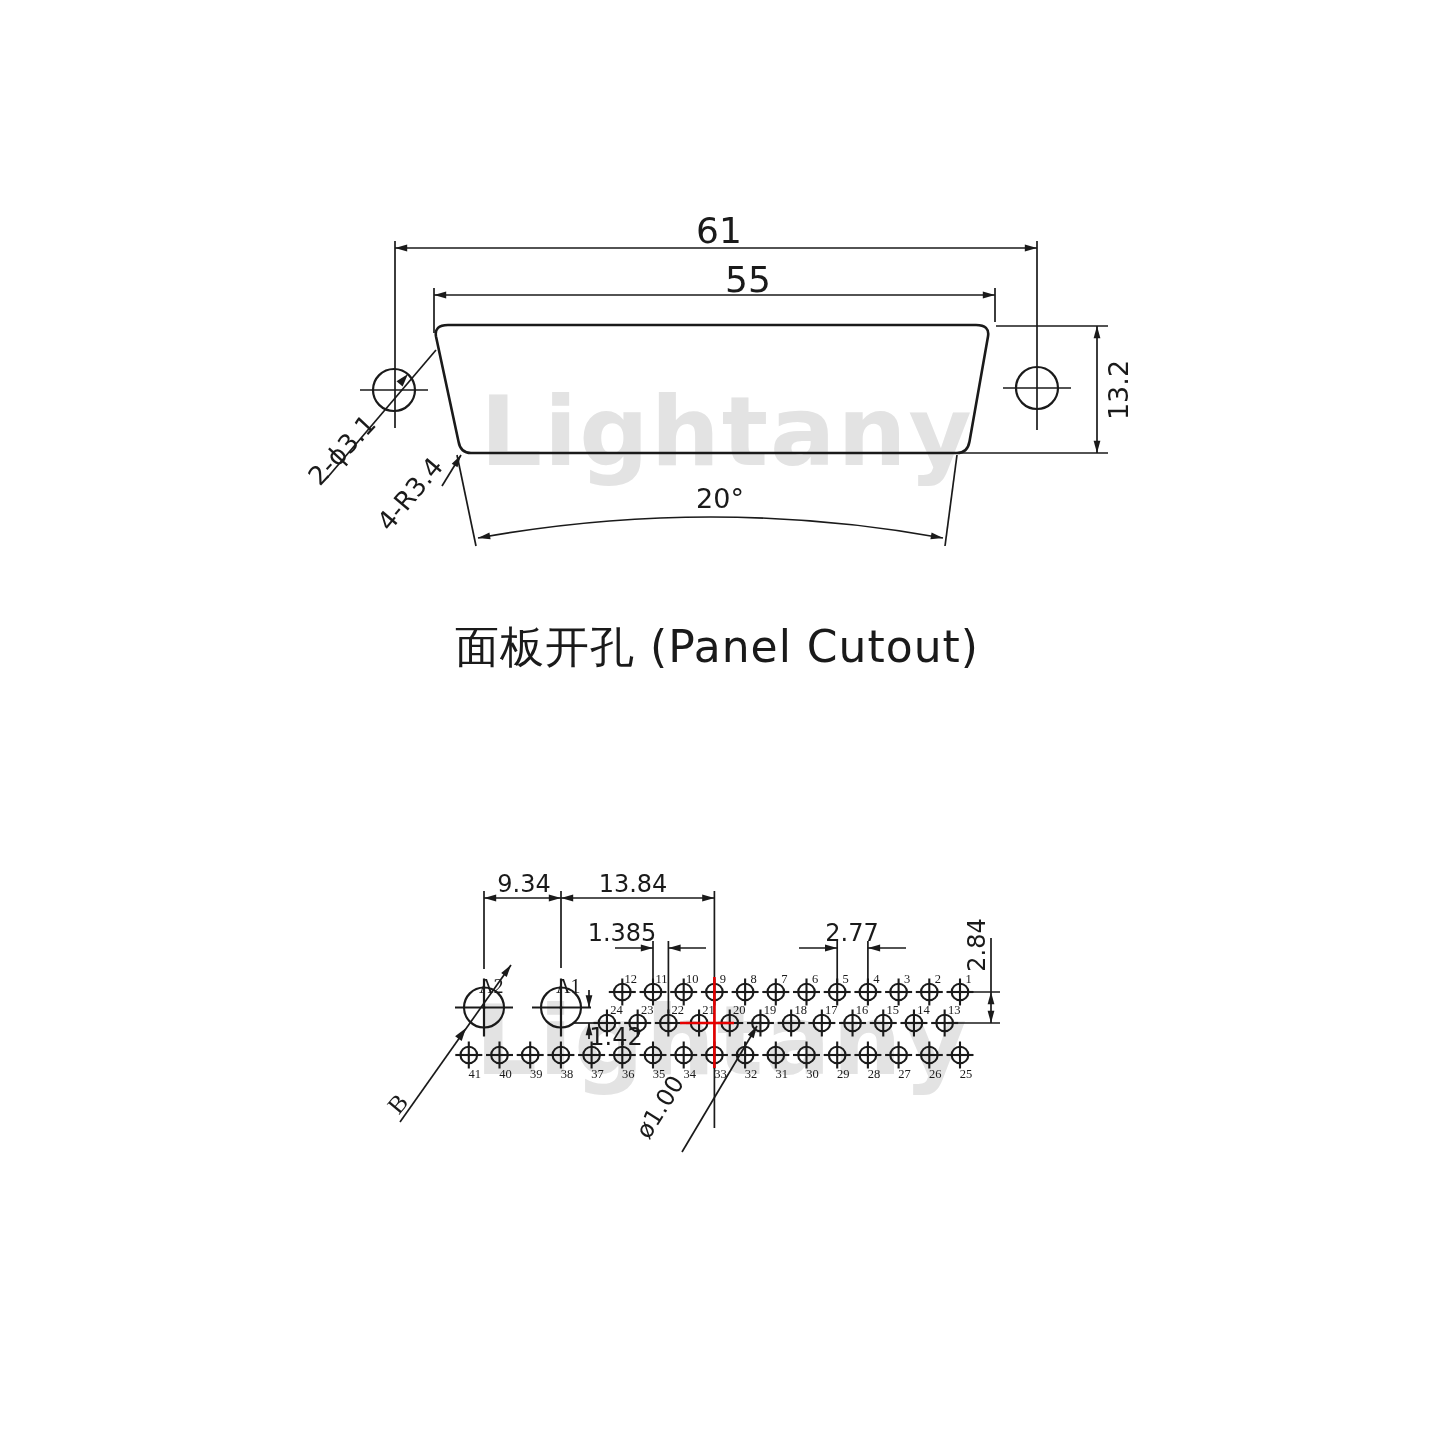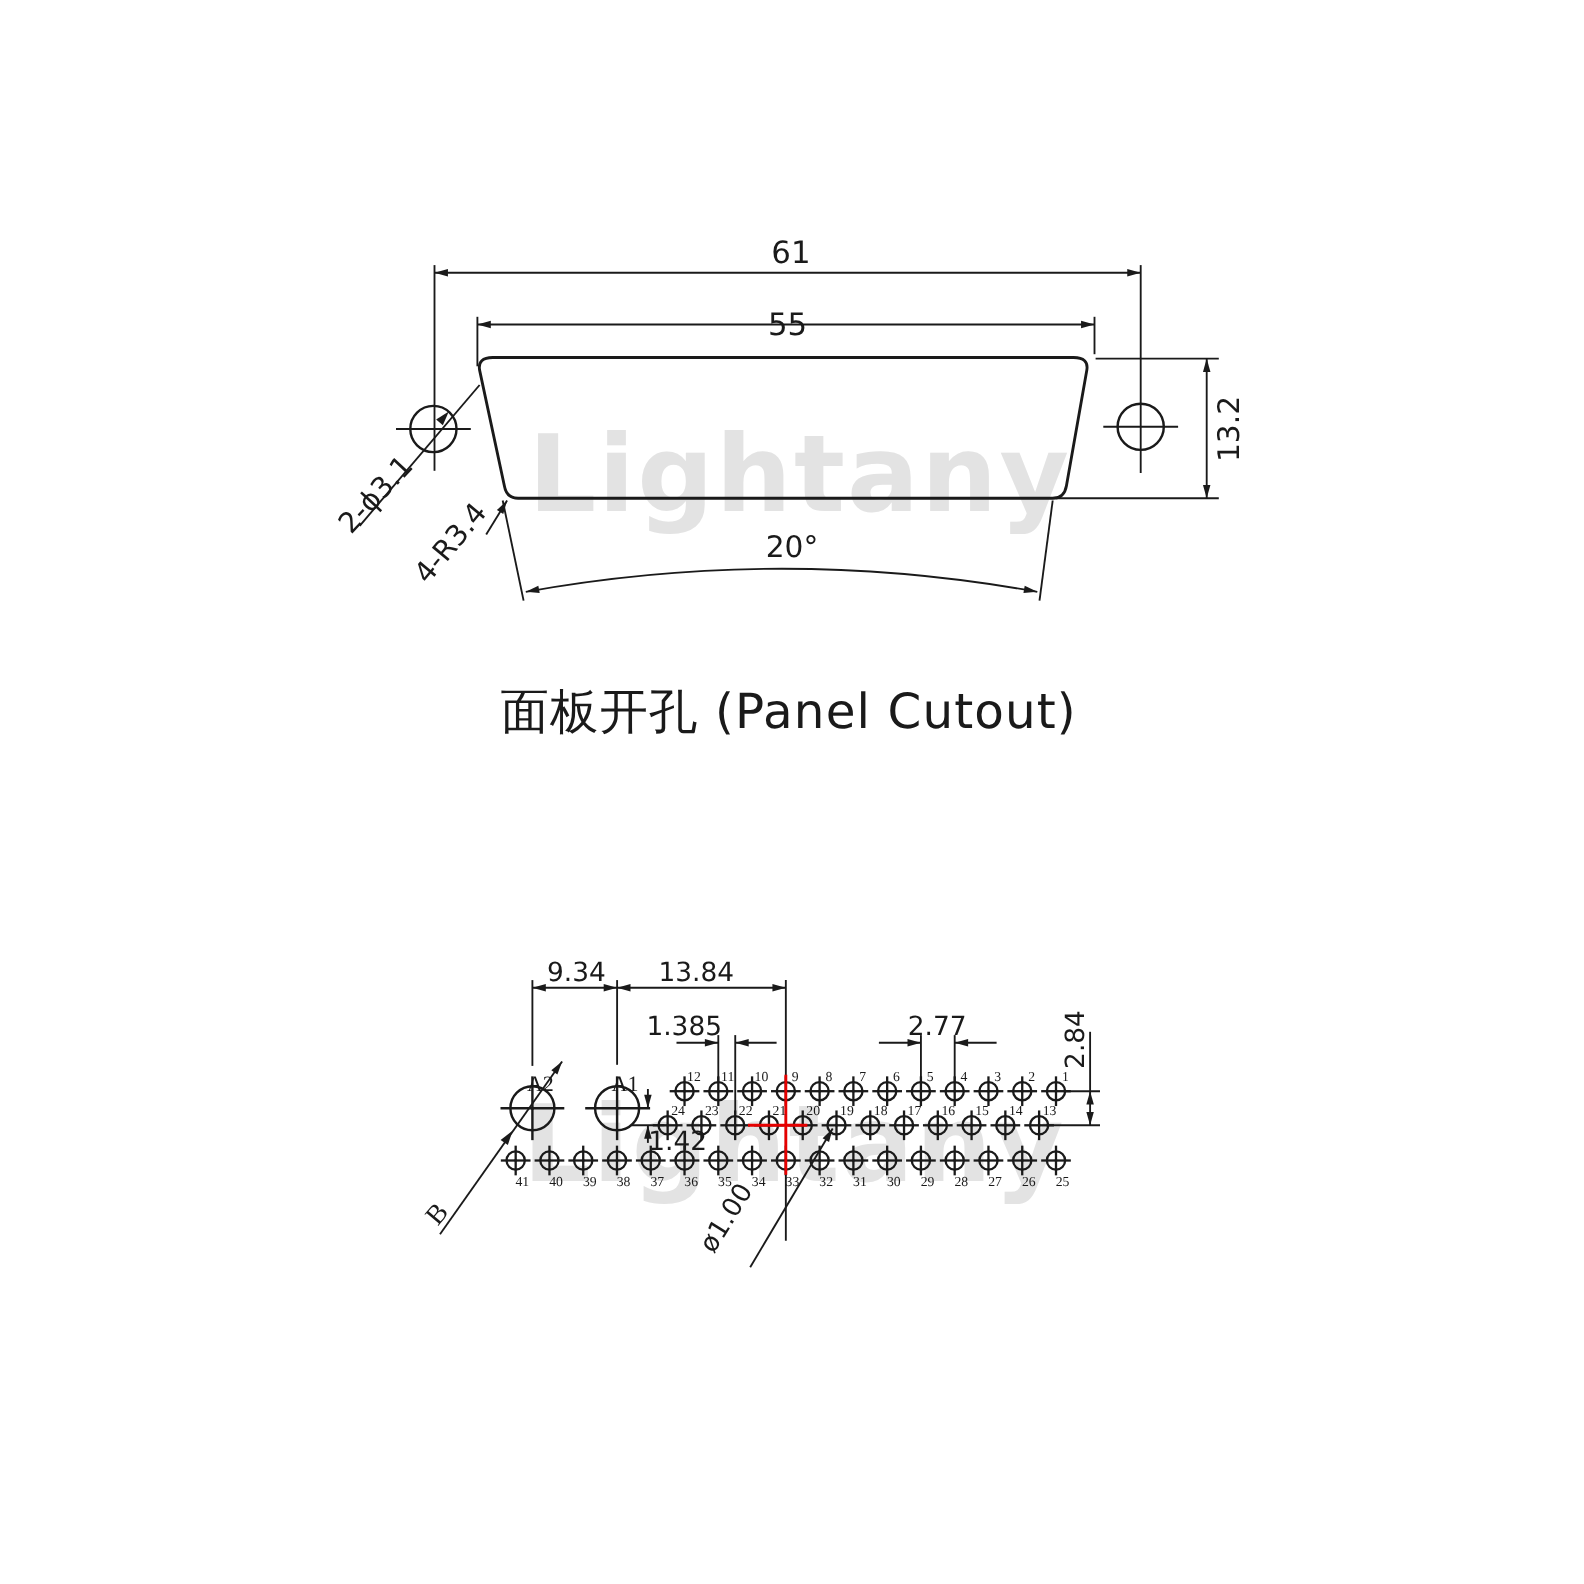--- a/index.html
+++ b/index.html
@@ -4,21 +4,21 @@
 <style>
   html,body{margin:0;padding:0;background:#ffffff;}
   #stage{position:relative;width:1440px;height:1440px;background:#fff;overflow:hidden;
          font-family:"DejaVu Sans",sans-serif;color:#1a1a1a;}
   .wm{position:absolute;font-family:"DejaVu Sans",sans-serif;font-weight:bold;
       color:#e3e3e3;font-size:97px;letter-spacing:2px;transform:translate(-50%,-50%);
       white-space:nowrap;z-index:0;}
   svg#draw{position:absolute;left:0;top:0;z-index:1;}
   .txt{position:absolute;z-index:2;white-space:nowrap;color:#1a1a1a;
        transform:translate(-50%,-50%);font-family:"DejaVu Sans",sans-serif;}
-  .dim-lg{font-size:28px;}
+  .dim-lg{font-size:36px;}
   .dim-md{font-size:27px;}
   .dim-sm{font-size:24px;}
   .rot90{transform:translate(-50%,-50%) rotate(-90deg);}
   .rot47{transform:translate(-50%,-50%) rotate(-47deg);}
   .rot50{transform:translate(-50%,-50%) rotate(-50deg);}
   .rot58{transform:translate(-50%,-50%) rotate(-58deg);}
   .title{font-size:44px;letter-spacing:1px;}
   .serif{font-family:"Liberation Serif","DejaVu Serif",serif;}
 </style>
 </head>
@@ -406,21 +406,21 @@
           <text x="843.1999999999999" y="1078">29</text>
           <text x="873.9" y="1078">28</text>
           <text x="904.5999999999999" y="1078">27</text>
           <text x="935.3" y="1078">26</text>
           <text x="966" y="1078">25</text>
         </g>
     </g>
   </svg>
 
   <div class="txt dim-lg" style="left:719px;top:230px;">61</div>
-  <div class="txt dim-lg" style="left:716px;top:279px;margin-top:16px;">55</div>
+  <div class="txt dim-lg" style="left:748px;top:279px;">55</div>
   <div class="txt dim-md rot90" style="left:1118px;top:390px;">13.2</div>
   <div class="txt dim-md" style="left:720px;top:498px;">20°</div>
   <div class="txt dim-sm rot47" style="left:342px;top:450px;font-size:26px;">2-ϕ3.1</div>
   <div class="txt dim-sm rot50" style="left:410px;top:494px;font-size:26px;">4-R3.4</div>
   <div class="txt title" style="left:717px;top:605px;margin-top:42px;">面板开孔 (Panel Cutout)</div>
 
   <div class="txt dim-sm" style="left:524px;top:884px;">9.34</div>
   <div class="txt dim-sm" style="left:633px;top:884px;">13.84</div>
   <div class="txt dim-sm" style="left:622px;top:933px;">1.385</div>
   <div class="txt dim-sm" style="left:852px;top:933px;">2.77</div>

